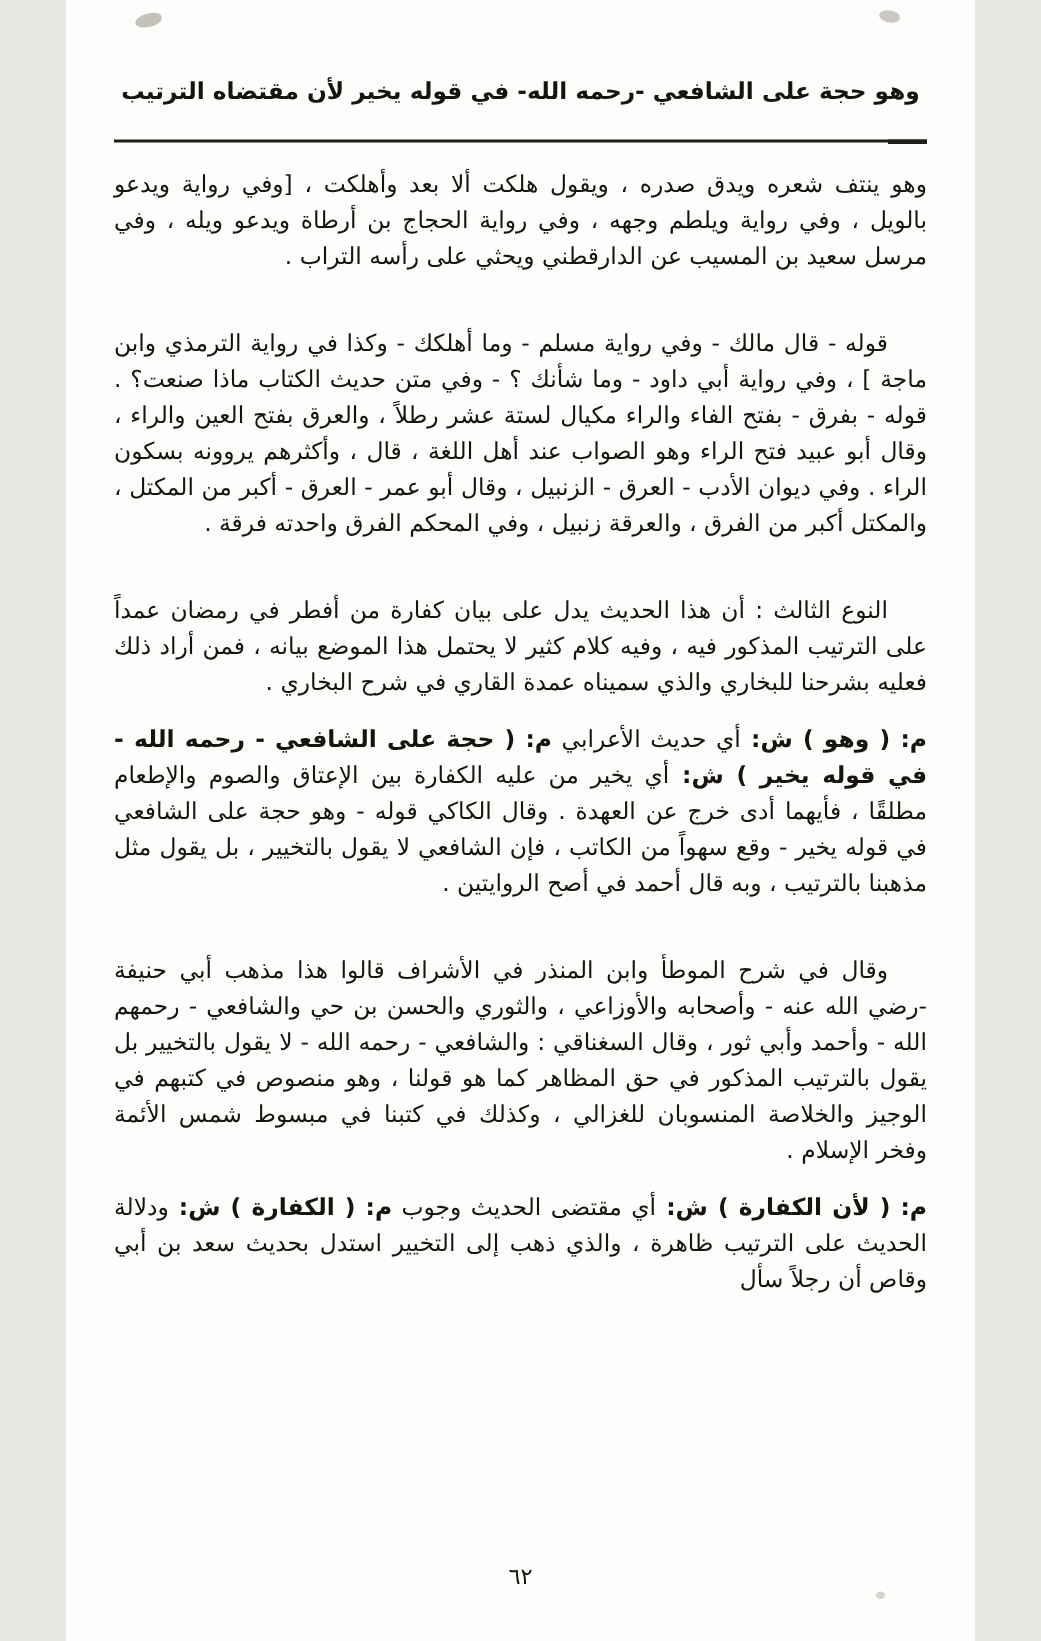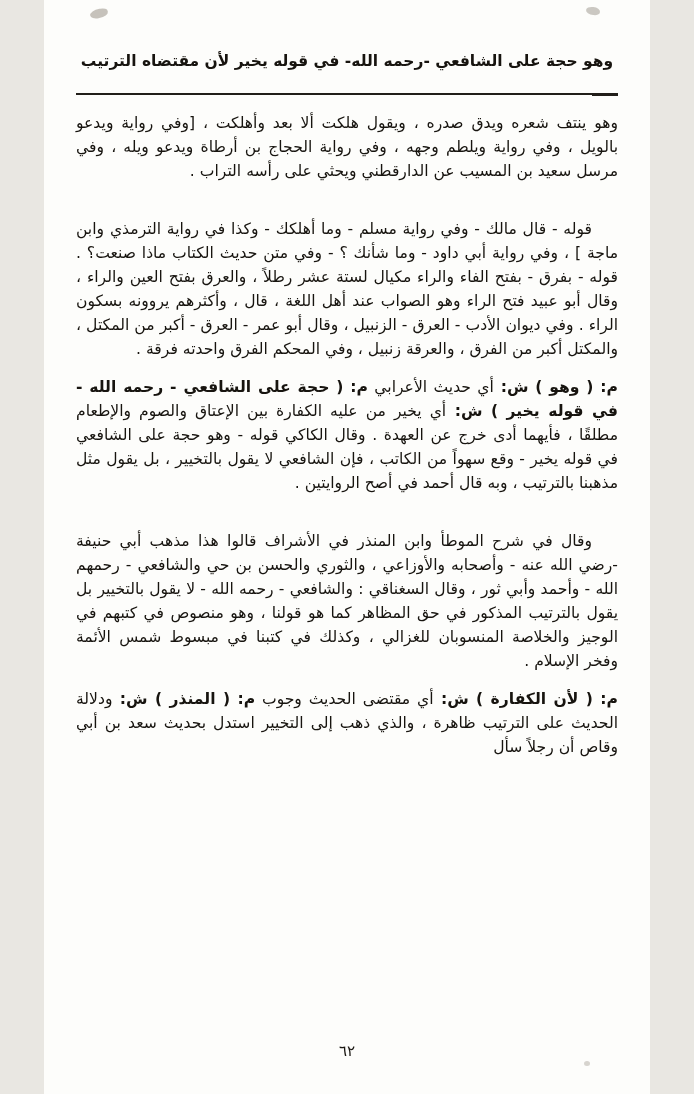--- a/index.html
+++ b/index.html
@@ -86,20 +86,21 @@
   <span class="ink-mark ink-top-left"></span>
   <span class="ink-mark ink-bottom"></span>
 
   <div class="running-header">وهو حجة على الشافعي -رحمه الله- في قوله يخير لأن مقتضاه الترتيب</div>
 
   <div class="header-divider"></div>
 
   <div class="body-text">
     <p class="para"><span>وهو ينتف شعره ويدق صدره ، ويقول هلكت ألا بعد وأهلكت ، [وفي رواية ويدعو بالويل ، وفي رواية ويلطم وجهه ، وفي رواية الحجاج بن أرطاة ويدعو ويله ، وفي مرسل سعيد بن المسيب عن الدارقطني ويحثي على رأسه التراب .</span></p>
     <p class="para indent"><span>قوله - قال مالك - وفي رواية مسلم - وما أهلكك - وكذا في رواية الترمذي وابن ماجة ] ، وفي رواية أبي داود - وما شأنك ؟ - وفي متن حديث الكتاب ماذا صنعت؟ . قوله - بفرق - بفتح الفاء والراء مكيال لستة عشر رطلاً ، والعرق بفتح العين والراء ، وقال أبو عبيد فتح الراء وهو الصواب عند أهل اللغة ، قال ، وأكثرهم يروونه بسكون الراء . وفي ديوان الأدب - العرق - الزنبيل ، وقال أبو عمر - العرق - أكبر من المكتل ، والمكتل أكبر من الفرق ، والعرقة زنبيل ، وفي المحكم الفرق واحدته فرقة .</span></p>
+    <p class="para indent"><span>النوع الثالث : أن هذا الحديث يدل على بيان كفارة من أفطر في رمضان عمداً على الترتيب المذكور فيه ، وفيه كلام كثير لا يحتمل هذا الموضع بيانه ، فمن أراد ذلك فعليه بشرحنا للبخاري والذي سميناه عمدة القاري في شرح البخاري .</span></p>
     <p class="para"><span class="bold">م: ( وهو ) ش: </span><span>أي حديث الأعرابي </span><span class="bold">م: ( حجة على الشافعي - رحمه الله - في قوله يخير ) </span><span class="bold">ش: </span><span>أي يخير من عليه الكفارة بين الإعتاق والصوم والإطعام مطلقًا ، فأيهما أدى خرج عن العهدة . وقال الكاكي قوله - وهو حجة على الشافعي في قوله يخير - وقع سهواً من الكاتب ، فإن الشافعي لا يقول بالتخيير ، بل يقول مثل مذهبنا بالترتيب ، وبه قال أحمد في أصح الروايتين .</span></p>
     <p class="para indent"><span>وقال في شرح الموطأ وابن المنذر في الأشراف قالوا هذا مذهب أبي حنيفة -رضي الله عنه - وأصحابه والأوزاعي ، والثوري والحسن بن حي والشافعي - رحمهم الله - وأحمد وأبي ثور ، وقال السغناقي : والشافعي - رحمه الله - لا يقول بالتخيير بل يقول بالترتيب المذكور في حق المظاهر كما هو قولنا ، وهو منصوص في كتبهم في الوجيز والخلاصة المنسوبان للغزالي ، وكذلك في كتبنا في مبسوط شمس الأئمة وفخر الإسلام .</span></p>
-    <p class="para"><span class="bold">م: ( لأن الكفارة ) ش: </span><span>أي مقتضى الحديث وجوب </span><span class="bold">م: ( المنذر ) ش: </span><span>ودلالة الحديث على الترتيب ظاهرة ، والذي ذهب إلى التخيير استدل بحديث سعد بن أبي وقاص أن رجلاً سأل</span></p>
+    <p class="para"><span class="bold">م: ( لأن الكفارة ) ش: </span><span>أي مقتضى الحديث وجوب </span><span class="bold">م: ( الكفارة ) ش: </span><span>ودلالة الحديث على الترتيب ظاهرة ، والذي ذهب إلى التخيير استدل بحديث سعد بن أبي وقاص أن رجلاً سأل</span></p>
   </div>
 
   <div class="page-number">٦٢</div>
 
 </div>
 
 </body></html>

